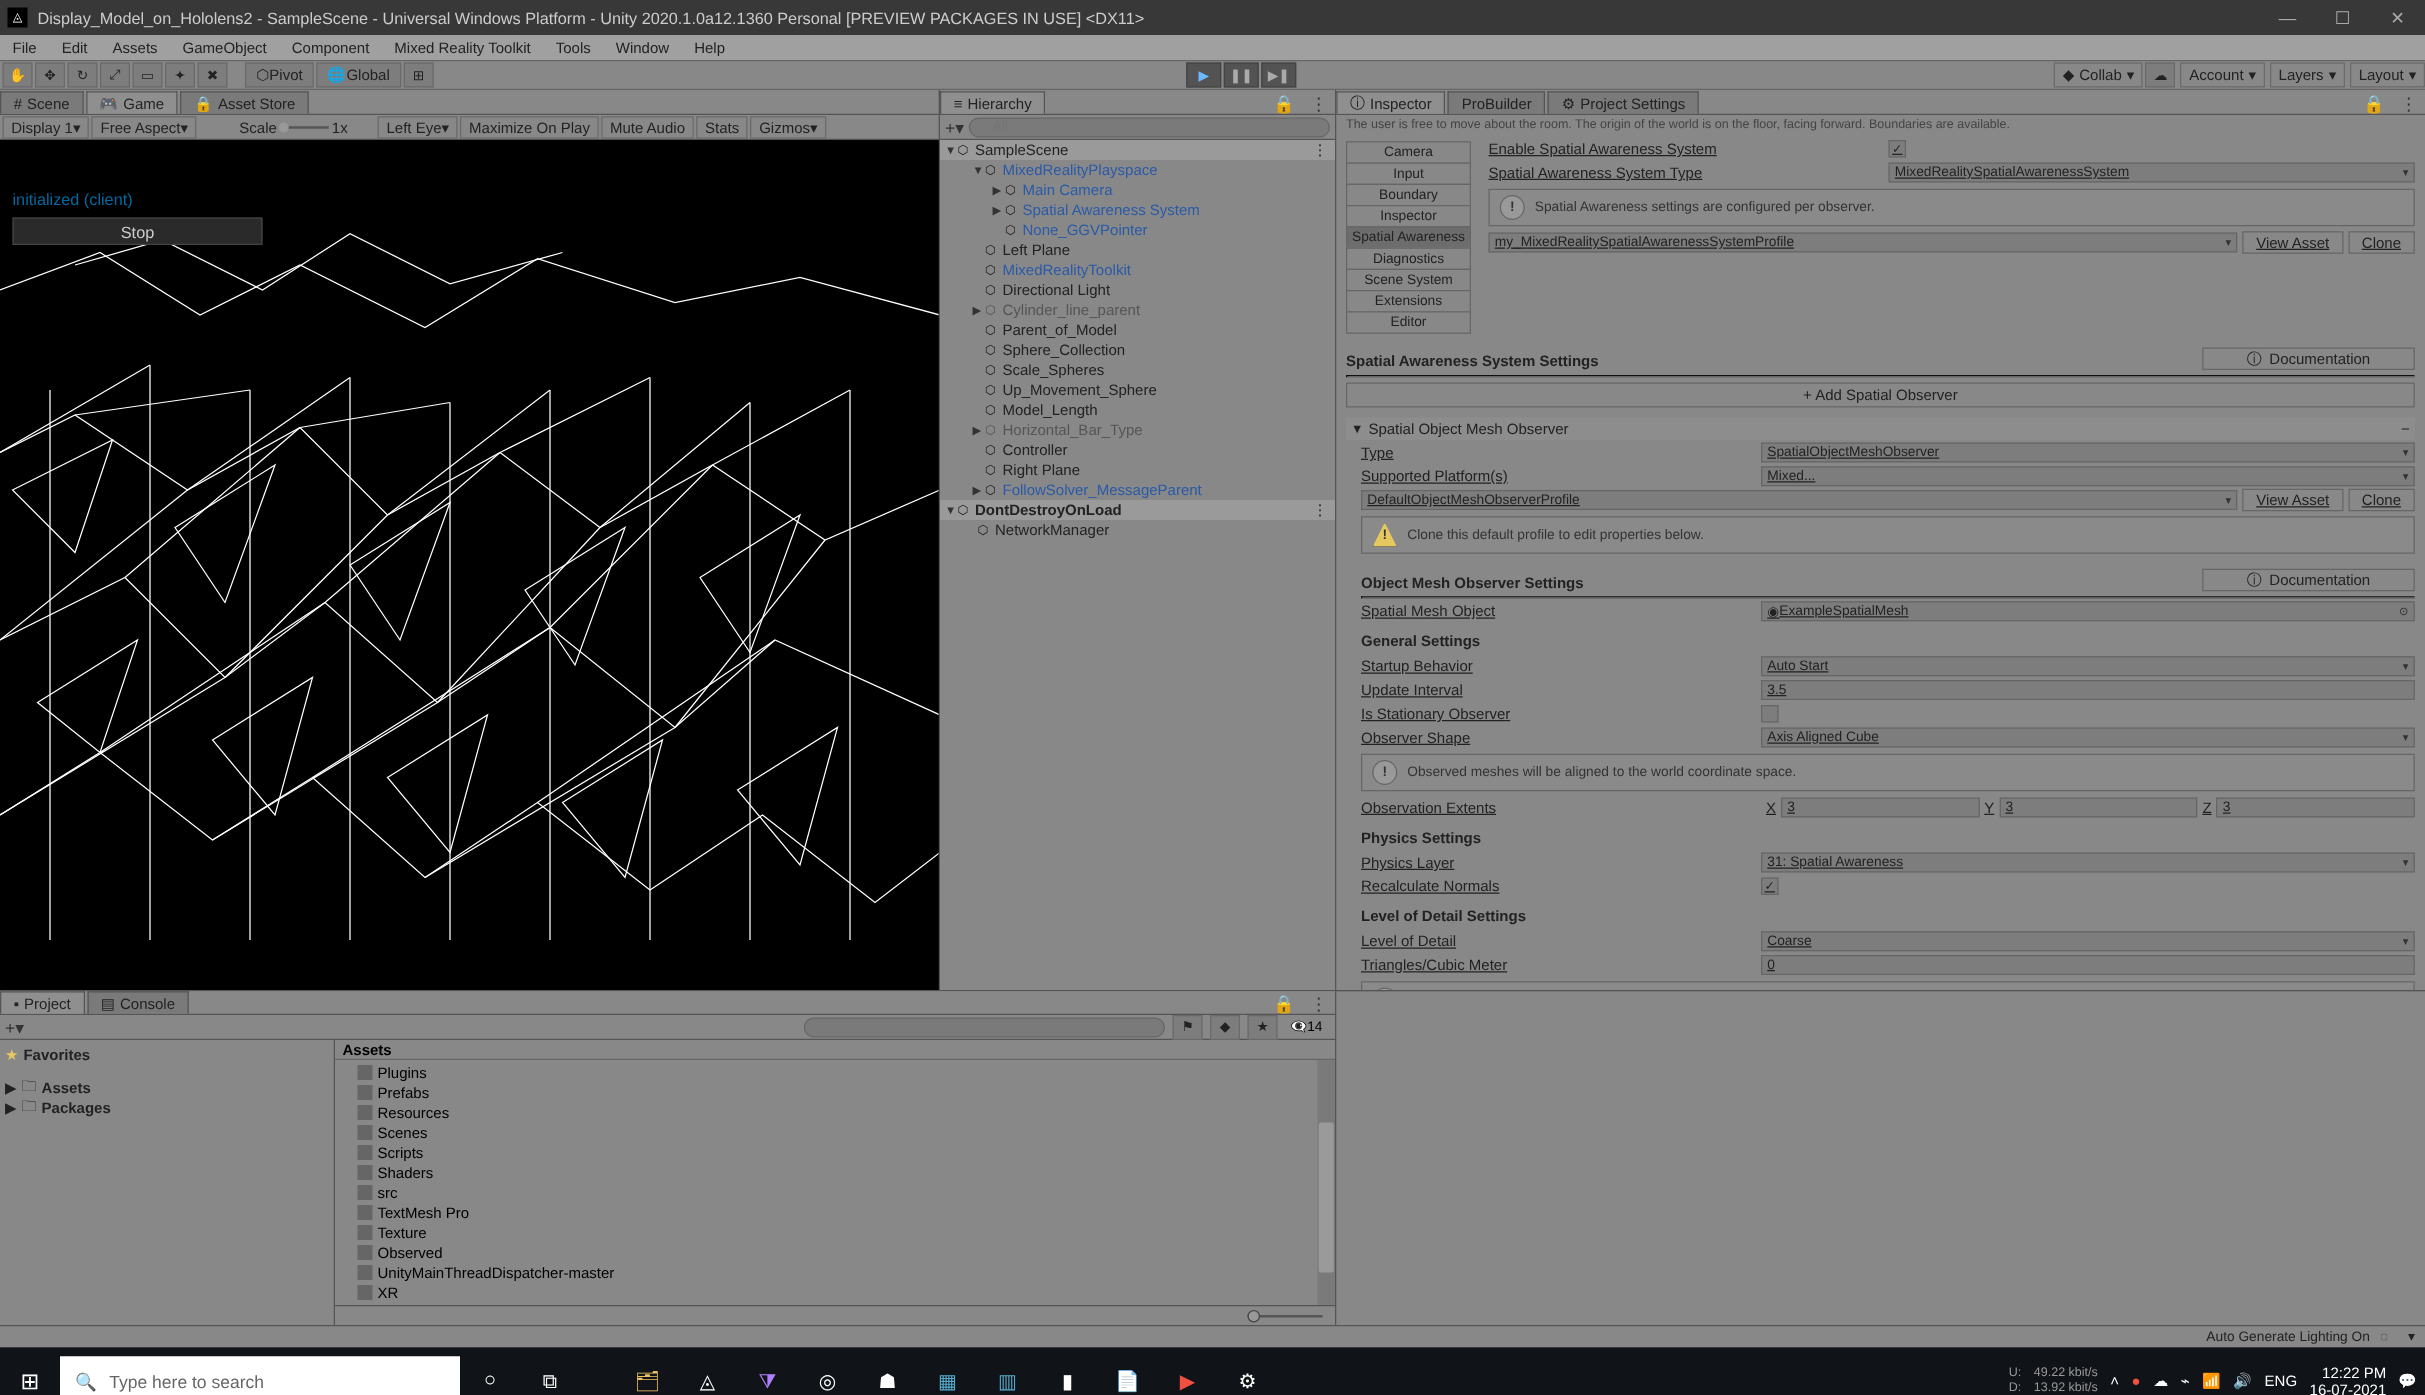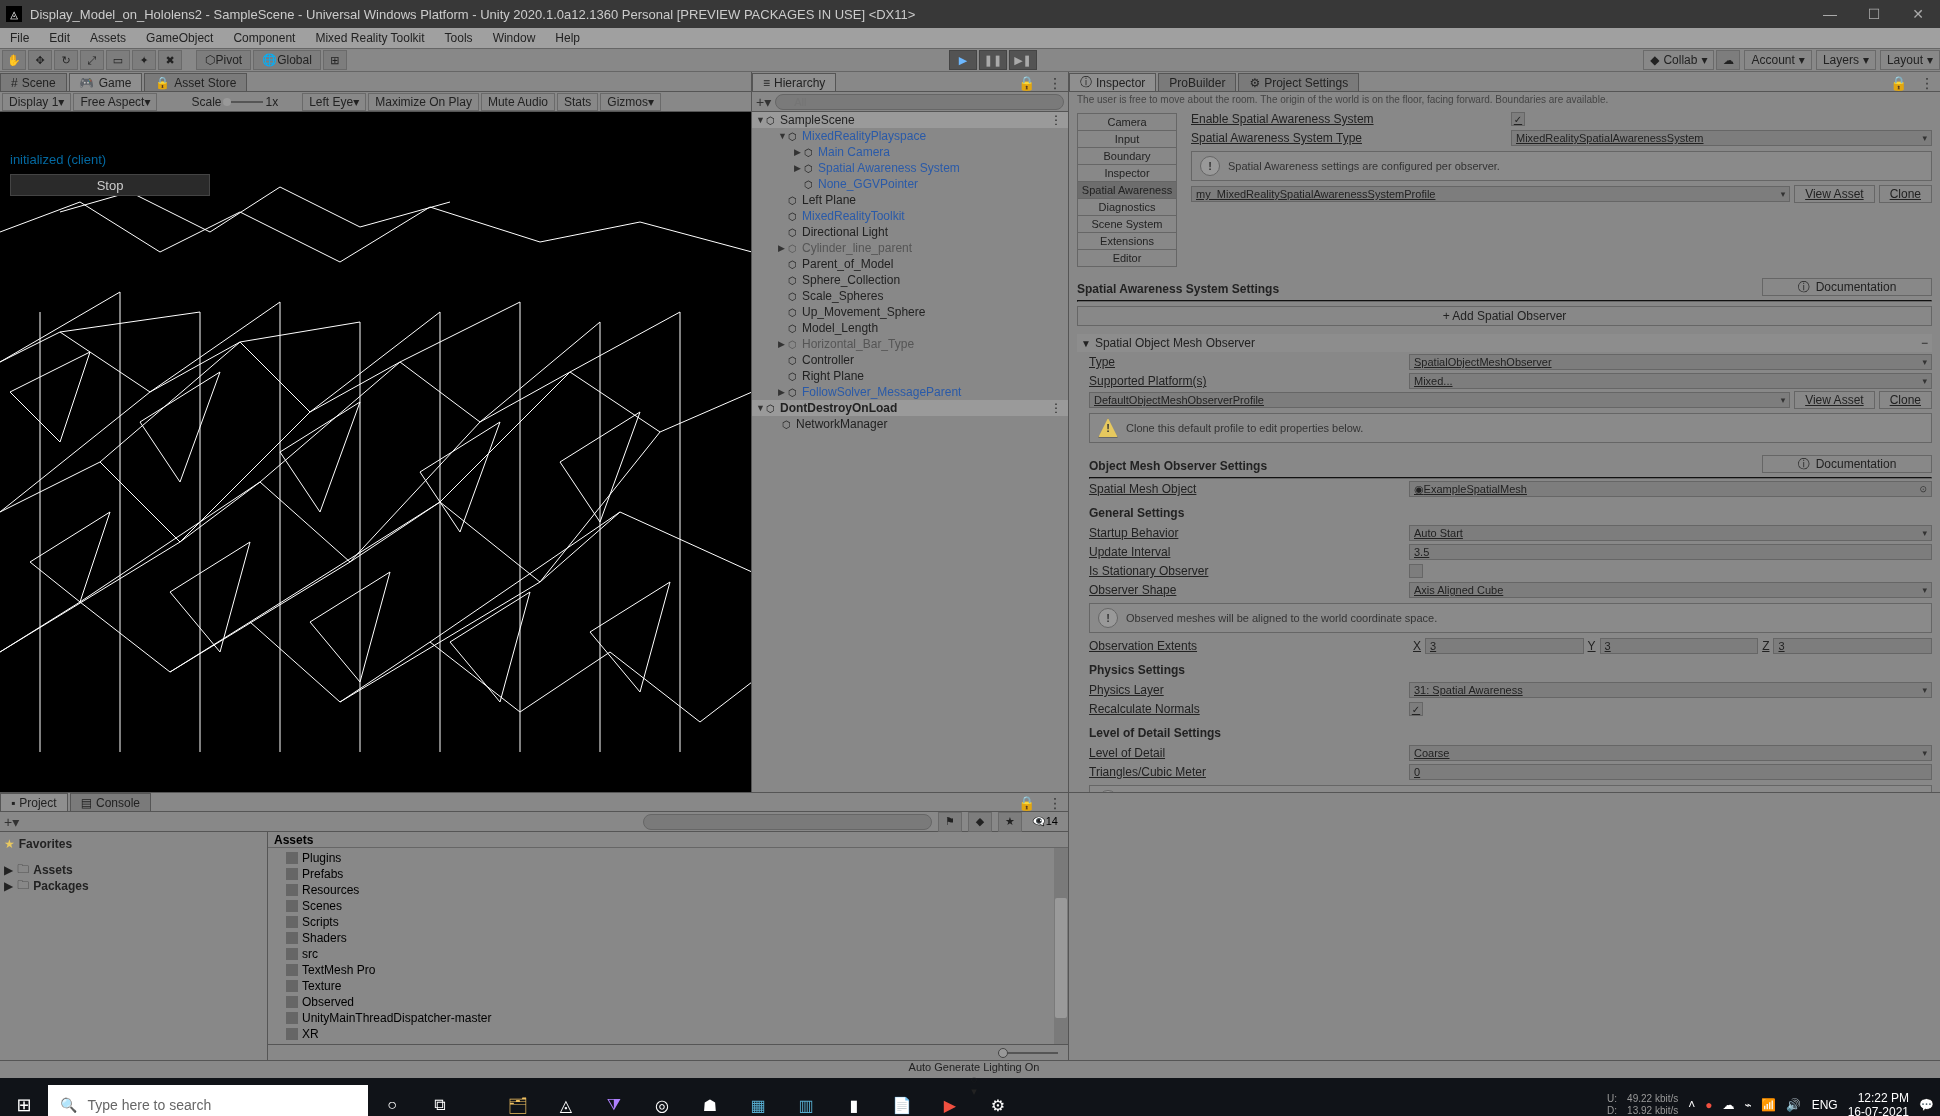--- a/index.html
+++ b/index.html
@@ -72,21 +72,21 @@
 .plist .items { flex:1; overflow:auto; font-size:12px; padding:2px 0; position:relative; }
 .plist .irow { height:16px; display:flex; align-items:center; padding-left:18px; gap:4px; }
 .plist .irow .fico { width:12px; height:12px; background:#666; }
 .plist .scrollbar { position:absolute; right:0; top:0; width:14px; height:100%; background:#7a7a7a; }
 .plist .scrollbar .thumb { position:absolute; right:1px; width:12px; height:120px; top:50px; background:#9a9a9a; border-radius:2px; }
 .plist .slider-row { height:16px; border-top:1px solid #555; display:flex; align-items:center; justify-content:flex-end; padding-right:10px; }
 .plist .slider-track { width:60px; height:2px; background:#555; position:relative; }
 .plist .slider-thumb { width:10px; height:10px; border-radius:5px; background:#999; border:1px solid #444; position:absolute; left:0; top:-4px; }
 
 .rightlower { flex:1; background:#888; display:flex; flex-direction:column; }
-.statusbar { height:18px; background:#888; border-top:1px solid #555; font-size:11px; color:#222; display:flex; align-items:center; padding-left:8px;flex-direction:column; }
+.statusbar { height:18px; background:#888; border-top:1px solid #555; font-size:11px; color:#222; display:flex; align-items:center; padding-left:8px; }
 .statusbar .sp { flex:1; }
 
 .taskbar { height:54px; background:#101318; display:flex; align-items:center; color:#fff; font-size:14px; }
 .taskbar .start { width:48px; height:54px; display:flex; align-items:center; justify-content:center; font-size:18px; }
 .taskbar .searchbox { width:320px; height:40px; background:#fff; display:flex; align-items:center; color:#666; padding-left:12px; gap:10px; }
 .taskbar .tbtn { width:48px; height:54px; display:flex; align-items:center; justify-content:center; font-size:16px; }
 .taskbar .tray { margin-left:auto; display:flex; align-items:center; gap:10px; padding-right:6px; font-size:12px; }
 .taskbar .clock { text-align:right; line-height:1.2; }
 .taskbar .netlbl { text-align:left; line-height:1.2; font-size:10px; color:#999; }
 </style>

